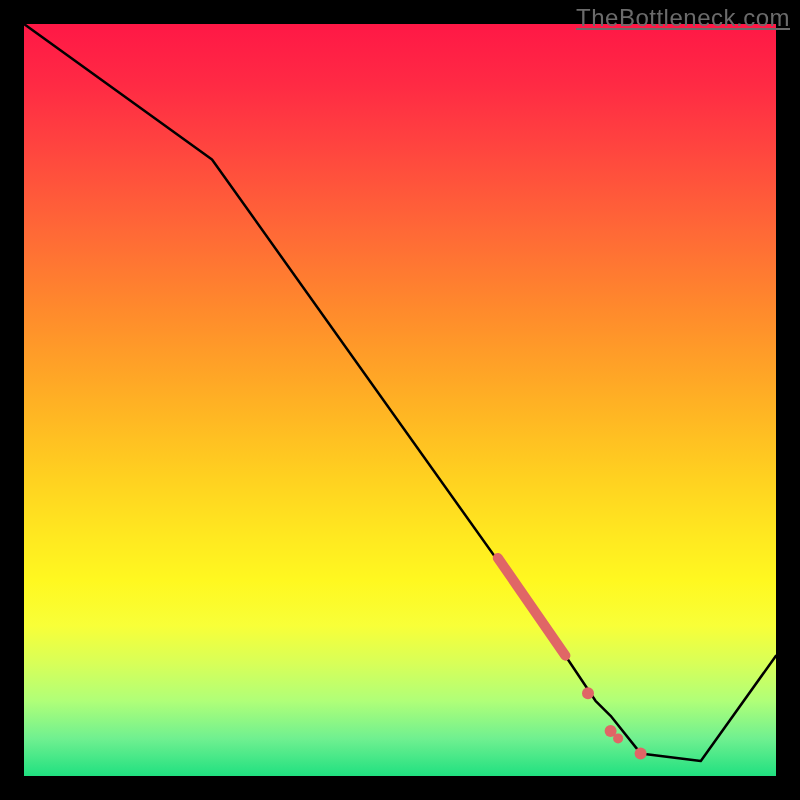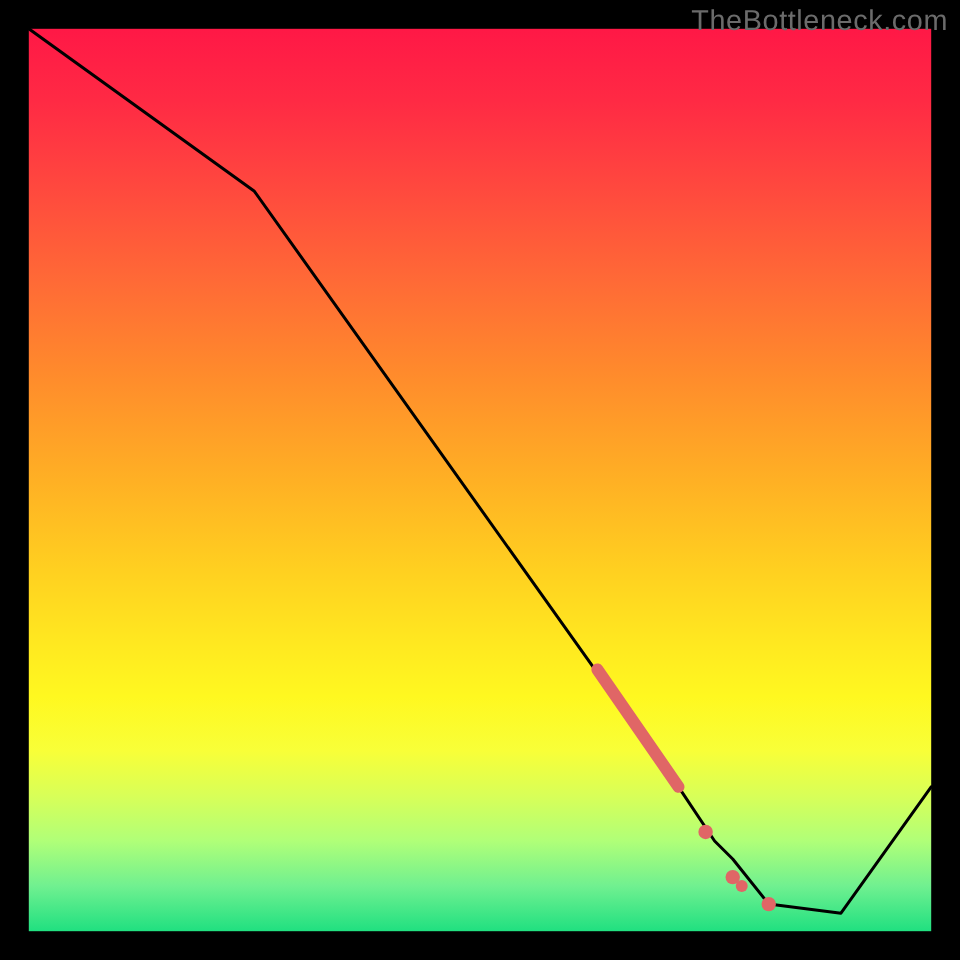--- a/index.html
+++ b/index.html
@@ -42,20 +42,21 @@
   .watermark {
     position: absolute;
     top: 4px;
     right: 10px;
     font-family: Arial, Helvetica, sans-serif;
     font-size: 24px;
     font-weight: 500;
     color: #6b6b6b;
     letter-spacing: 0.5px;
     user-select: none;
+    text-decoration: underline;
   }
   svg.overlay {
     position: absolute;
     left: 24px;
     top: 24px;
     width: 752px;
     height: 752px;
     overflow: visible;
   }
 </style>

